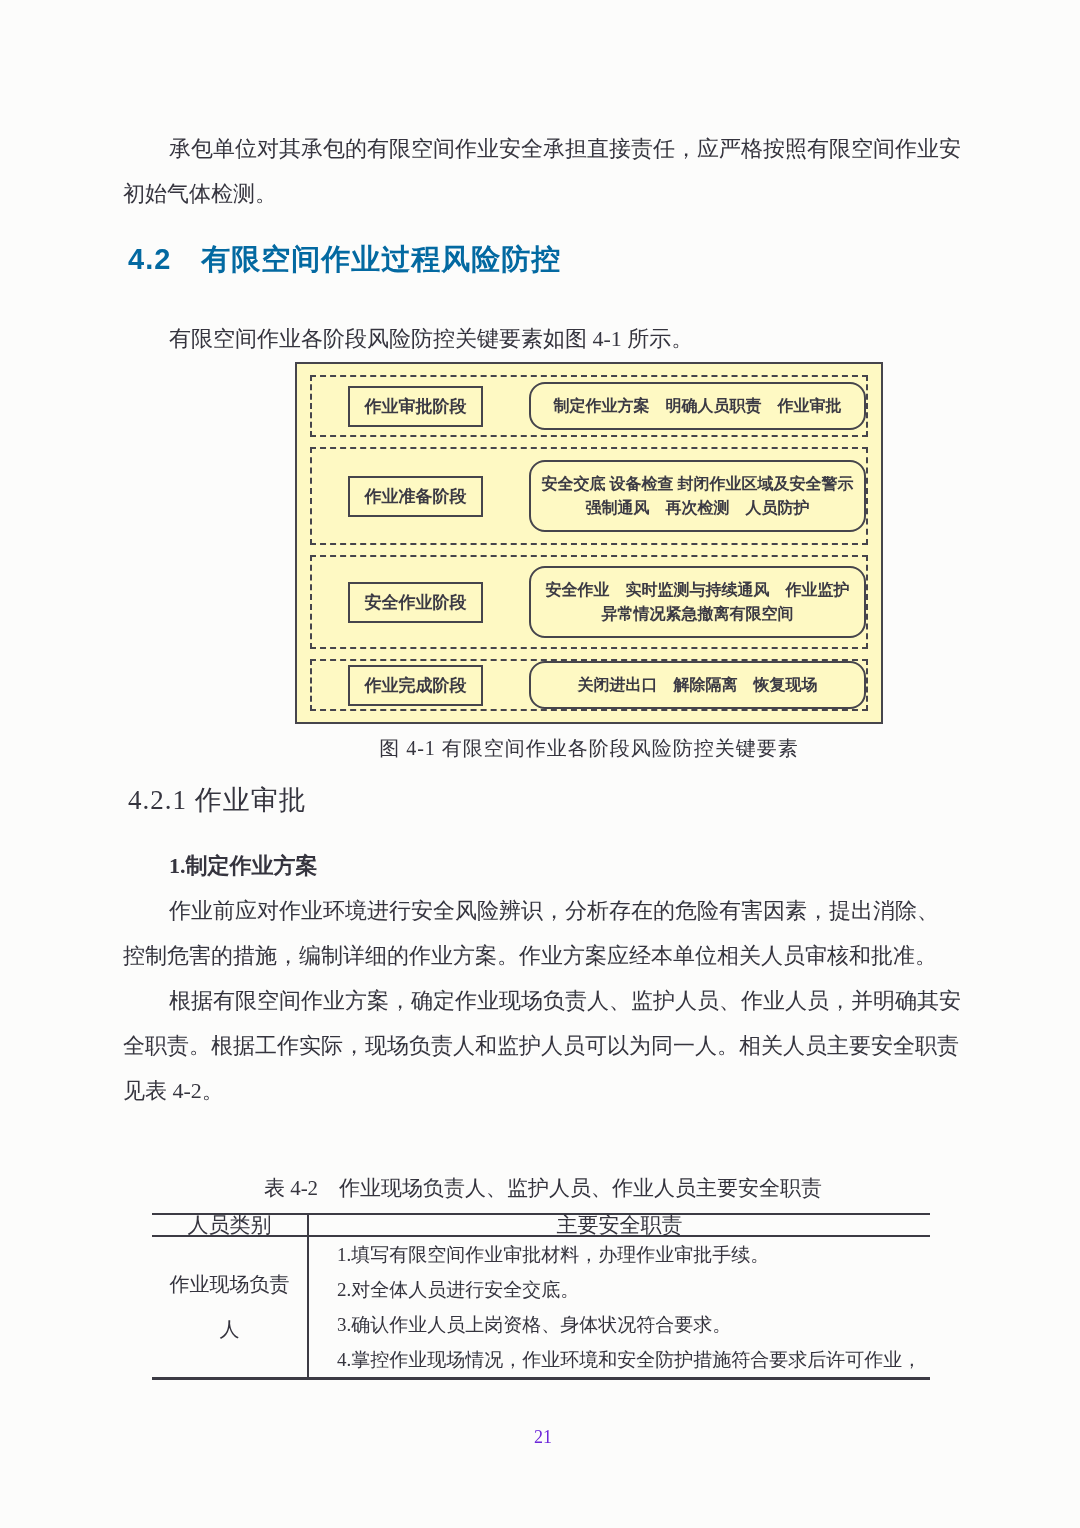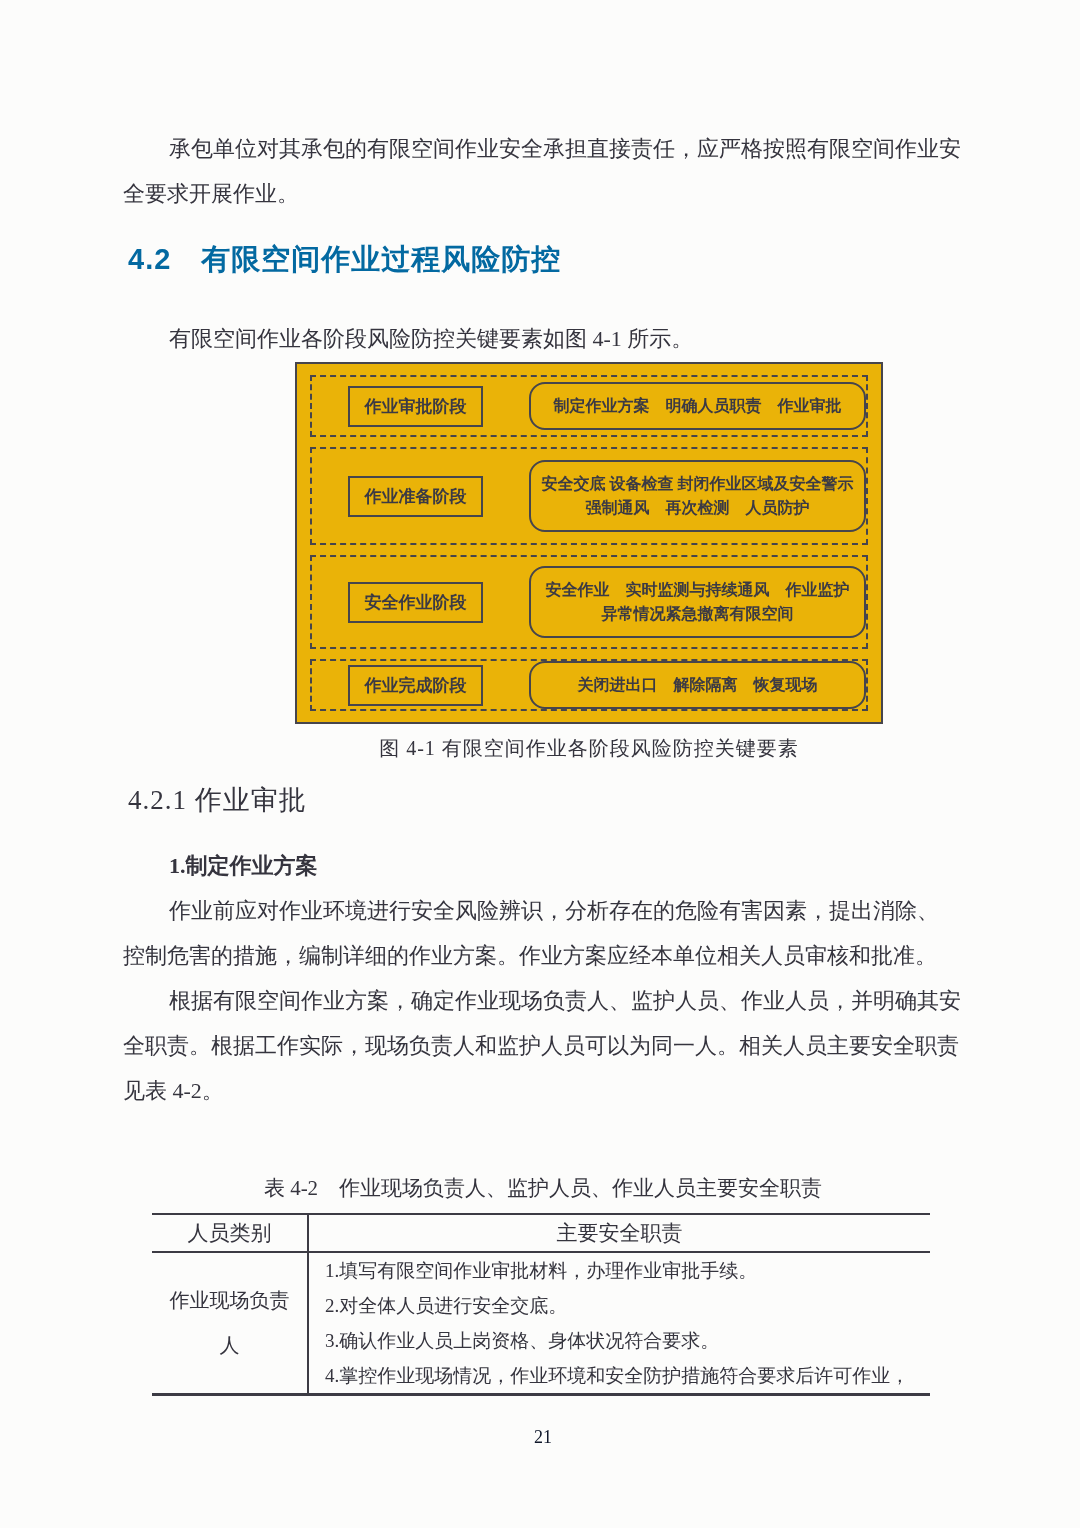--- a/index.html
+++ b/index.html
@@ -11,58 +11,58 @@
   .indent{padding-left:46px;}
   .bold{font-weight:700;}
   .h42{position:absolute;top:240px;left:5px;margin:0;font-family:"Liberation Sans","DejaVu Sans",sans-serif;
        font-size:29px;font-weight:700;line-height:38px;color:#0369a1;white-space:nowrap;letter-spacing:1px;}
   .h421{position:absolute;top:782px;left:5px;margin:0;font-size:27px;font-weight:400;line-height:36px;
         white-space:nowrap;letter-spacing:1px;}
   .fig-intro{position:absolute;top:316px;}
   
   .figure{position:absolute;top:362px;left:172px;width:588px;height:362px;border:2px solid #46454c;
           box-sizing:border-box;display:flex;flex-direction:column;justify-content:space-between;
-          padding:11px 13px;background:#eab308;}
+          padding:11px 13px;background:#fef9c3;}
   .frow{border:2px dashed #46454c;box-sizing:border-box;display:flex;align-items:center;
         padding-left:36px;}
   .frow.r0{height:62px;} .frow.r1{height:98px;} .frow.r2{height:94px;} .frow.r3{height:52px;}
   .stage{width:135px;flex-shrink:0;border:2px solid #46454c;box-sizing:border-box;text-align:center;
          font-size:17px;font-weight:700;line-height:25px;padding:6px 0;color:#3b3a44;}
   .fbox{margin-left:46px;width:342px;box-sizing:border-box;border:2px solid #46454c;border-radius:16px;
         text-align:center;font-size:16px;font-weight:700;line-height:24px;padding:10px 4px;color:#3b3a44;}
   .fig-caption{position:absolute;top:733px;left:172px;width:588px;text-align:center;font-size:20px;
                line-height:30px;white-space:nowrap;letter-spacing:1px;}
   .body-stack{position:absolute;top:843px;left:0;width:840px;}
   .tbl-caption{position:absolute;top:1172px;left:0;width:840px;text-align:center;font-size:21px;
                line-height:32px;white-space:nowrap;}
   
   .tbl{position:absolute;top:1213px;left:29px;width:778px;box-sizing:border-box;
        border-top:2px solid #3c3b44;border-bottom:3px solid #3c3b44;}
   .trow{display:flex;}
   .tbl-head{border-bottom:2px solid #3c3b44;}
   .c1{width:155px;flex-shrink:0;box-sizing:border-box;display:flex;align-items:center;
       justify-content:center;text-align:center;}
   .c2{flex:1;box-sizing:border-box;border-left:2px solid #3c3b44;}
-  .th{font-size:21px;line-height:36px;height:36px;}
+  .th{font-size:21px;line-height:36px;height:20px;}
   .tbl-head .c2{display:flex;align-items:center;justify-content:center;text-align:right;}
   .role{font-size:20px;line-height:45px;height:140px;flex-direction:column;padding:0 8px;}
-  .duties{height:140px;display:flex;flex-direction:column;justify-content:center;padding-left:16px;}
+  .duties{height:140px;display:flex;flex-direction:column;justify-content:center;padding-left:28px;}
   .duty{font-size:19px;line-height:35px;white-space:nowrap;}
   .pagenum{position:absolute;top:1424px;left:0;width:840px;text-align:center;font-size:18px;
-           line-height:26px;color:#0f172a;}
+           line-height:26px;color:#6d28d9;}
 </style>
 </head>
 <body>
 
 <div class="page">
   <div class="content">
 
     <div class="abs" style="top:126px;left:0;">
       <div class="line indent">承包单位对其承包的有限空间作业安全承担直接责任，应严格按照有限空间作业安</div>
-      <div class="line">全要求开展作业。</div>
+      <div class="line">初始气体检测。</div>
     </div>
 
     <h2 class="h42">4.2　有限空间作业过程风险防控</h2>
 
     <div class="fig-intro line indent">有限空间作业各阶段风险防控关键要素如图 4-1 所示。</div>
 
     <div class="figure">
       <div class="frow r0">
         <div class="stage">作业审批阶段</div>
         <div class="fbox">

